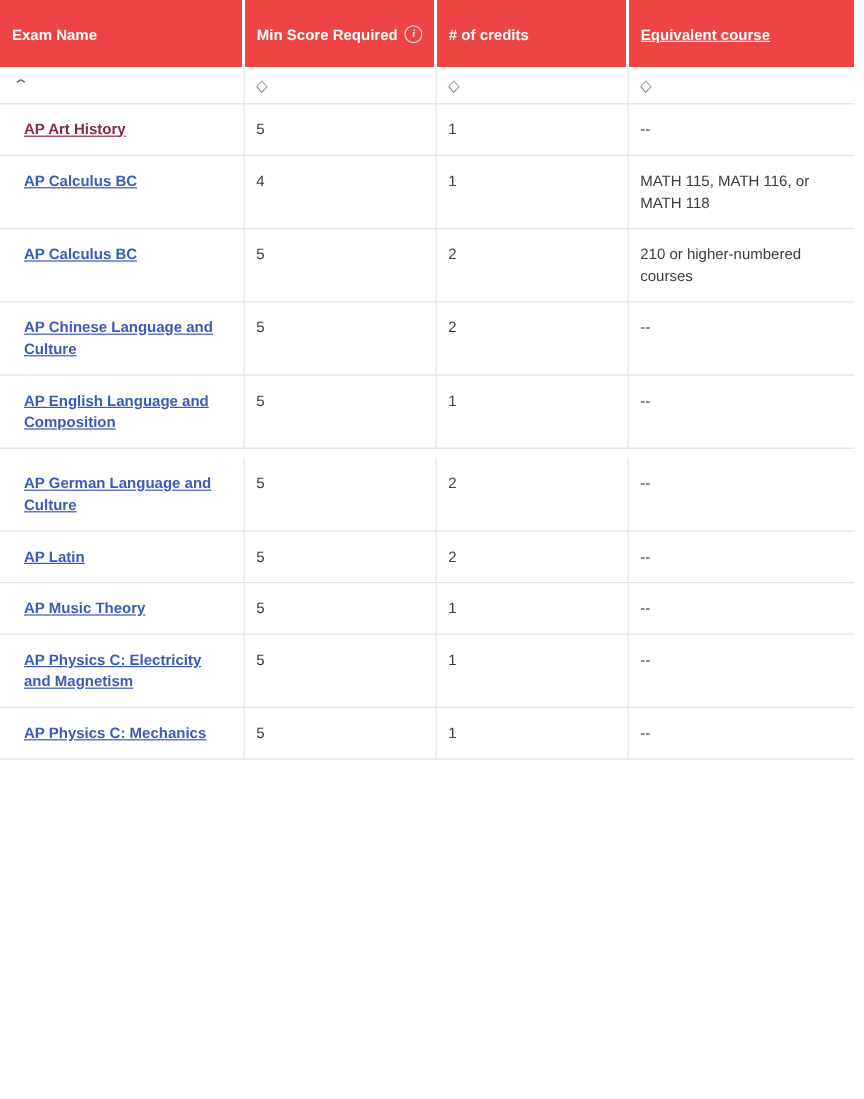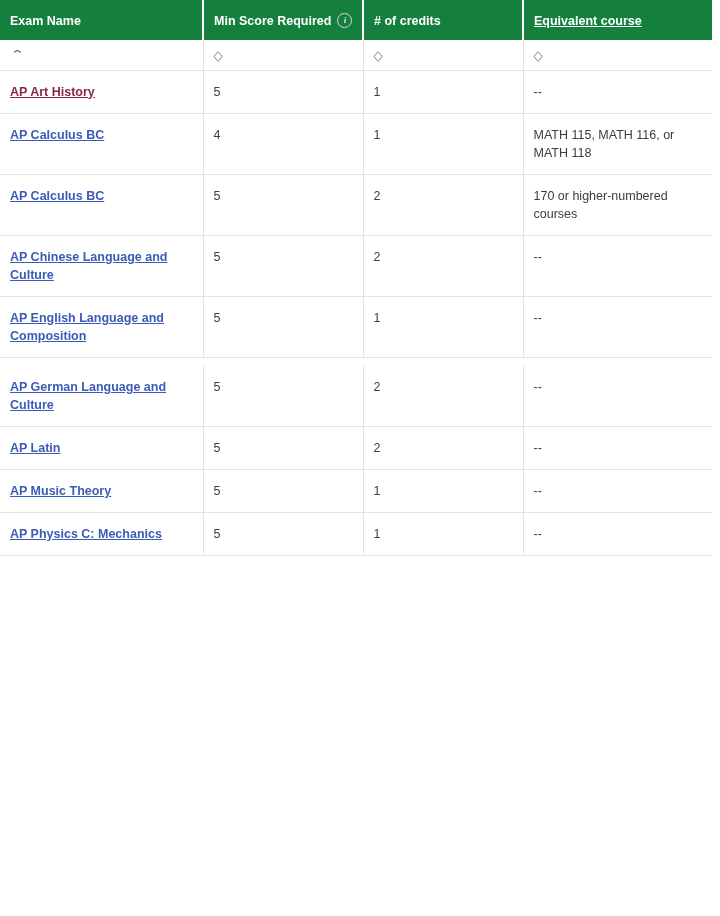--- a/index.html
+++ b/index.html
@@ -28,27 +28,27 @@
   }
 
   
   col.c-exam  { width: 203px; }
   col.c-score { width: 160px; }
   col.c-cred  { width: 160px; }
   col.c-equiv { width: 189px; }
 
   
   thead tr.head-row th {
-    background: #15803d;
+    background: #ef4444;
     color: #ffffff;
     font-weight: bold;
     font-size: 12.5px;
     text-align: left;
     padding: 12px 10px 11px 10px;
-    height: 40px;
+    height: 56px;
     box-sizing: border-box;
     vertical-align: middle;
     border-right: 2px solid #ffffff;
     white-space: nowrap;
     position: relative;
   }
   thead tr.head-row th:last-child {
     border-right: none;
     text-decoration: underline;
   }
@@ -112,21 +112,21 @@
     border-bottom: 1px solid #e3e3e3;
     padding: 12px 10px 12px 10px;
     vertical-align: top;
     color: #3c3c3c;
     font-size: 12.5px;
     line-height: 18px;
     box-sizing: border-box;
   }
   tbody td:last-child { border-right: none; }
 
-  tbody td.cell-exam { padding-left: 10px; }
+  tbody td.cell-exam { padding-left: 20px; }
   tbody td.cell-score,
   tbody td.cell-cred { color: #3c3c3c; }
   tbody td.cell-equiv { color: #3c3c3c; }
 
   a.exam-link {
     color: #3b5bb5;
     text-decoration: underline;
     font-weight: bold;
     font-size: 12.5px;
     line-height: 18px;
@@ -204,21 +204,21 @@
         <tr>
           <td class="cell-exam"><a class="exam-link">AP Calculus BC</a></td>
           <td class="cell-score">4</td>
           <td class="cell-cred">1</td>
           <td class="cell-equiv">MATH 115, MATH 116, or MATH 118</td>
         </tr>
         <tr>
           <td class="cell-exam"><a class="exam-link">AP Calculus BC</a></td>
           <td class="cell-score">5</td>
           <td class="cell-cred">2</td>
-          <td class="cell-equiv">170 or higher-numbered courses</td>
+          <td class="cell-equiv">210 or higher-numbered courses</td>
         </tr>
         <tr>
           <td class="cell-exam"><a class="exam-link">AP Chinese Language and Culture</a></td>
           <td class="cell-score">5</td>
           <td class="cell-cred">2</td>
           <td class="cell-equiv">--</td>
         </tr>
         <tr>
           <td class="cell-exam"><a class="exam-link">AP English Language and Composition</a></td>
           <td class="cell-score">5</td>
@@ -235,20 +235,26 @@
           <td class="cell-equiv">--</td>
         </tr>
         <tr>
           <td class="cell-exam"><a class="exam-link">AP Latin</a></td>
           <td class="cell-score">5</td>
           <td class="cell-cred">2</td>
           <td class="cell-equiv">--</td>
         </tr>
         <tr>
           <td class="cell-exam"><a class="exam-link">AP Music Theory</a></td>
+          <td class="cell-score">5</td>
+          <td class="cell-cred">1</td>
+          <td class="cell-equiv">--</td>
+        </tr>
+        <tr>
+          <td class="cell-exam"><a class="exam-link">AP Physics C: Electricity and Magnetism</a></td>
           <td class="cell-score">5</td>
           <td class="cell-cred">1</td>
           <td class="cell-equiv">--</td>
         </tr>
         <tr>
           <td class="cell-exam"><a class="exam-link">AP Physics C: Mechanics</a></td>
           <td class="cell-score">5</td>
           <td class="cell-cred">1</td>
           <td class="cell-equiv">--</td>
         </tr>

